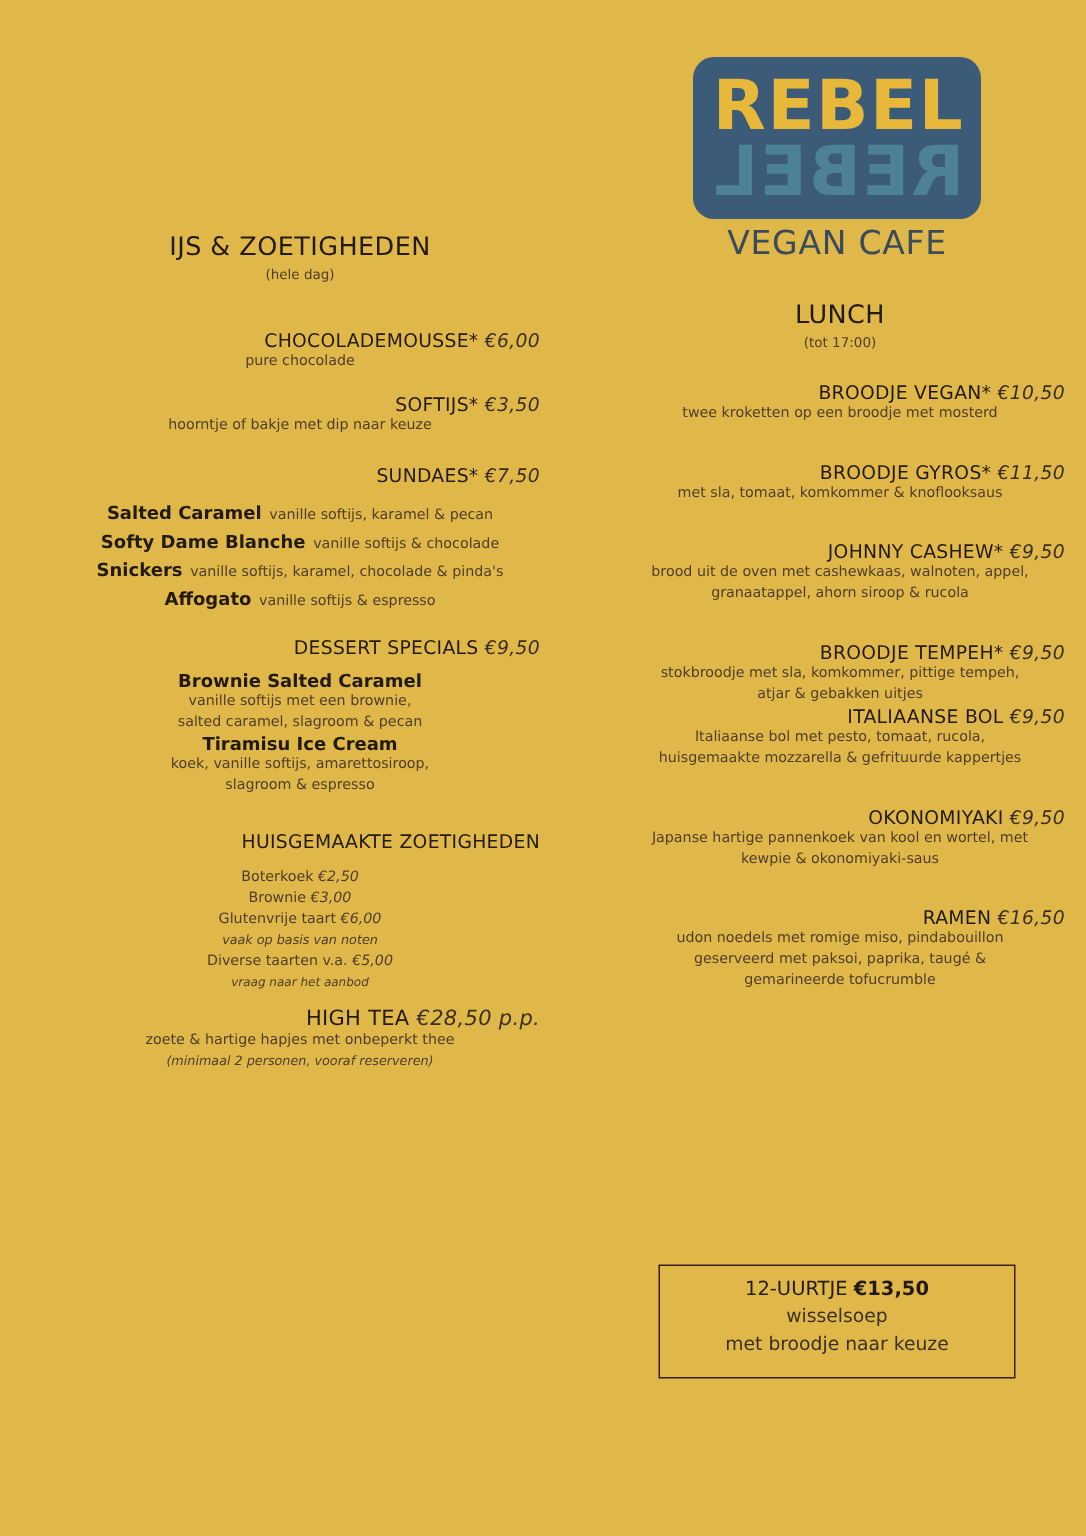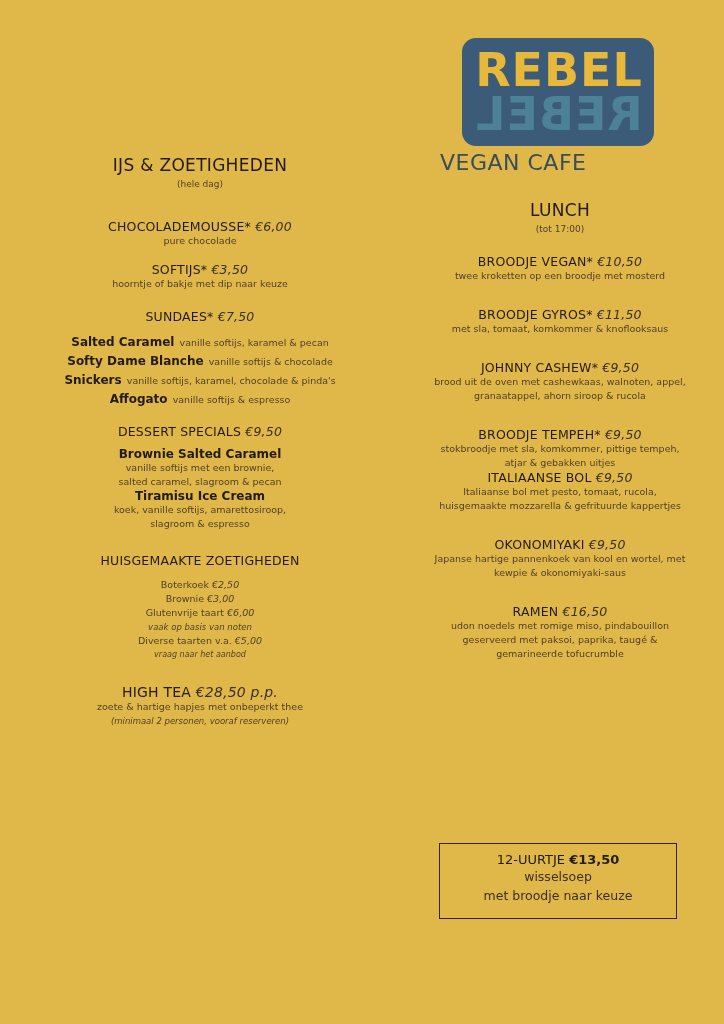--- a/index.html
+++ b/index.html
@@ -10,36 +10,36 @@
     color: #2b2118;
     position: relative;
     overflow: hidden;
   }
   .col { position: absolute; text-align: center; }
   .left { left: 40px; width: 320px; top: 155px; }
   .right { left: 410px; width: 300px; top: 200px; }
 
   .sec-title { font-size: 17px; letter-spacing: 0.3px; color: #231a12; margin: 0; }
   .sec-sub { font-size: 9px; color: #4e3e28; margin-top: 4px; }
-  .item-head { font-size: 12.5px; font-weight: normal; color: #231a12; margin: 0; letter-spacing: 0.2px; }
+  .item-head { font-size: 12.5px; font-weight: normal; color: #231a12; margin: 0; letter-spacing: 0.2px; text-align: right; }
   .item-head .price { font-style: italic; color: #3b2f20; }
   .desc { font-size: 9.5px; color: #4e3e28; line-height: 14px; }
   .bold-name { font-weight: bold; font-size: 12px; color: #231a12; }
 
   
   .logo { position: absolute; left: 462px; top: 38px; width: 192px; height: 108px;
           background: #3b5b78; border-radius: 14px; }
   .logo-top { position: absolute; left: 12px; top: 10px; width: 170px; height: 44px;
               font-family: "DejaVu Sans", sans-serif; font-weight: bold; font-size: 46px;
               line-height: 44px; color: #e8b83a; letter-spacing: 1px; text-align: center; }
   .logo-bot { position: absolute; left: 12px; top: 54px; width: 170px; height: 44px;
               font-family: "DejaVu Sans", sans-serif; font-weight: bold; font-size: 46px;
               line-height: 44px; color: #4d8198; letter-spacing: 1px; text-align: center;
               transform: scaleX(-1); }
-  .logo-caption { position: absolute; left: 440px; top: 150px; width: 236px; 
+  .logo-caption { position: absolute; left: 440px; top: 150px; width: 236px; text-align: center;
                   font-size: 22px; color: #3a4c5c; letter-spacing: 0.5px; }
 
   .box { position: absolute; left: 439px; top: 843px; width: 236px; height: 74px;
          border: 1.5px solid #3a1e10; text-align: center; }
   .box-title { font-size: 13px; margin-top: 8px; color: #231a12; }
   .box-title .price { font-weight: bold; }
   .box-line { font-size: 12.5px; color: #3b2f20; line-height: 19px; }
 </style>
 </head>
 <body>
@@ -91,21 +91,21 @@
     <div style="margin-top:10px">
       <div class="desc"><span>Boterkoek</span> <i>€2,50</i></div>
       <div class="desc"><span>Brownie</span> <i>€3,00</i></div>
       <div class="desc"><span>Glutenvrije taart</span> <i>€6,00</i></div>
       <div class="desc" style="font-style:italic;font-size:8.5px">vaak op basis van noten</div>
       <div class="desc"><span>Diverse taarten v.a.</span> <i>€5,00</i></div>
       <div class="desc" style="font-style:italic;font-size:8px">vraag naar het aanbod</div>
     </div>
   </div>
 
-  <div style="margin-top:22px">
+  <div style="margin-top:9px">
     <div class="item-head" style="font-size:14px"><span>HIGH TEA</span> <span class="price">€28,50 p.p.</span></div>
     <div class="desc">zoete &amp; hartige hapjes met onbeperkt thee</div>
     <div class="desc" style="font-style:italic;font-size:8.5px">(minimaal 2 personen, vooraf reserveren)</div>
   </div>
 </div>
 
 <div class="col right">
   <div class="sec-title">LUNCH</div>
   <div class="sec-sub">(tot 17:00)</div>
 

